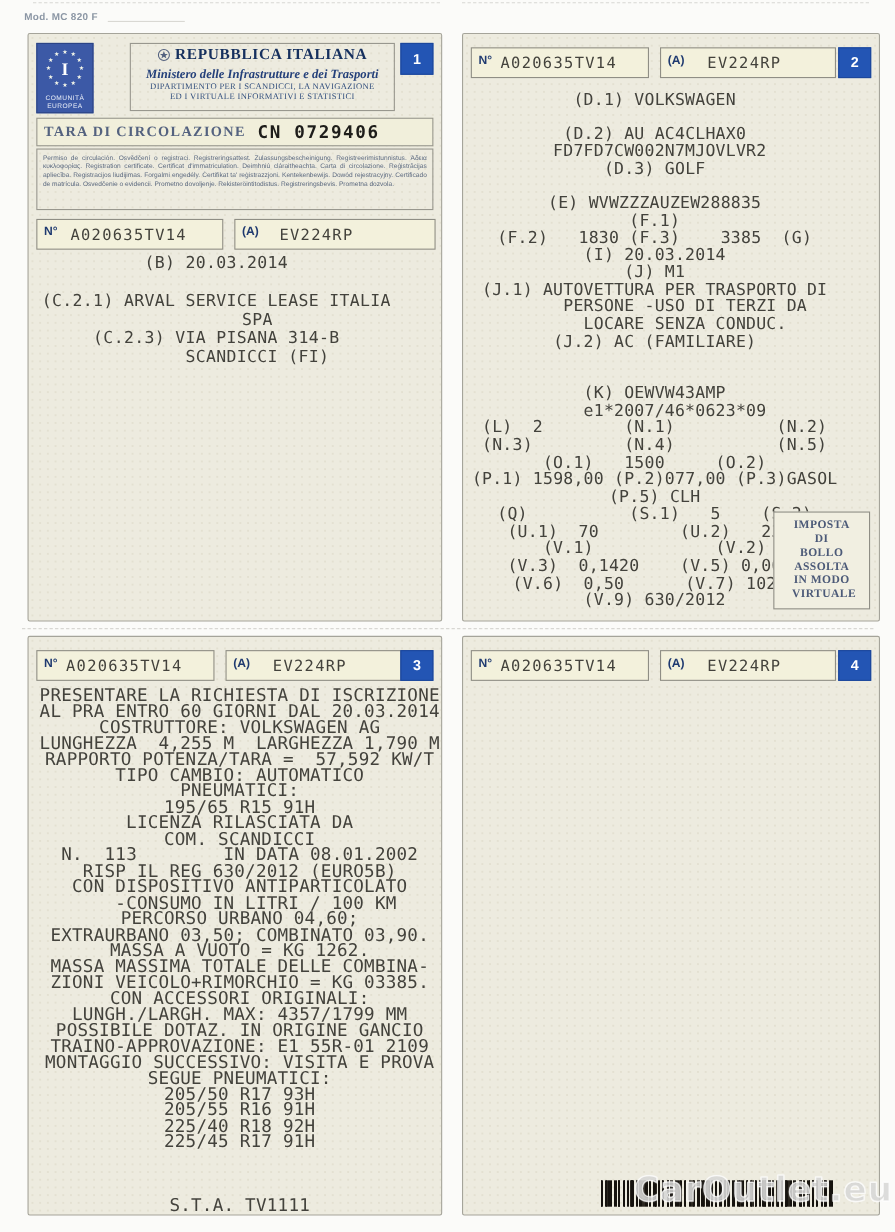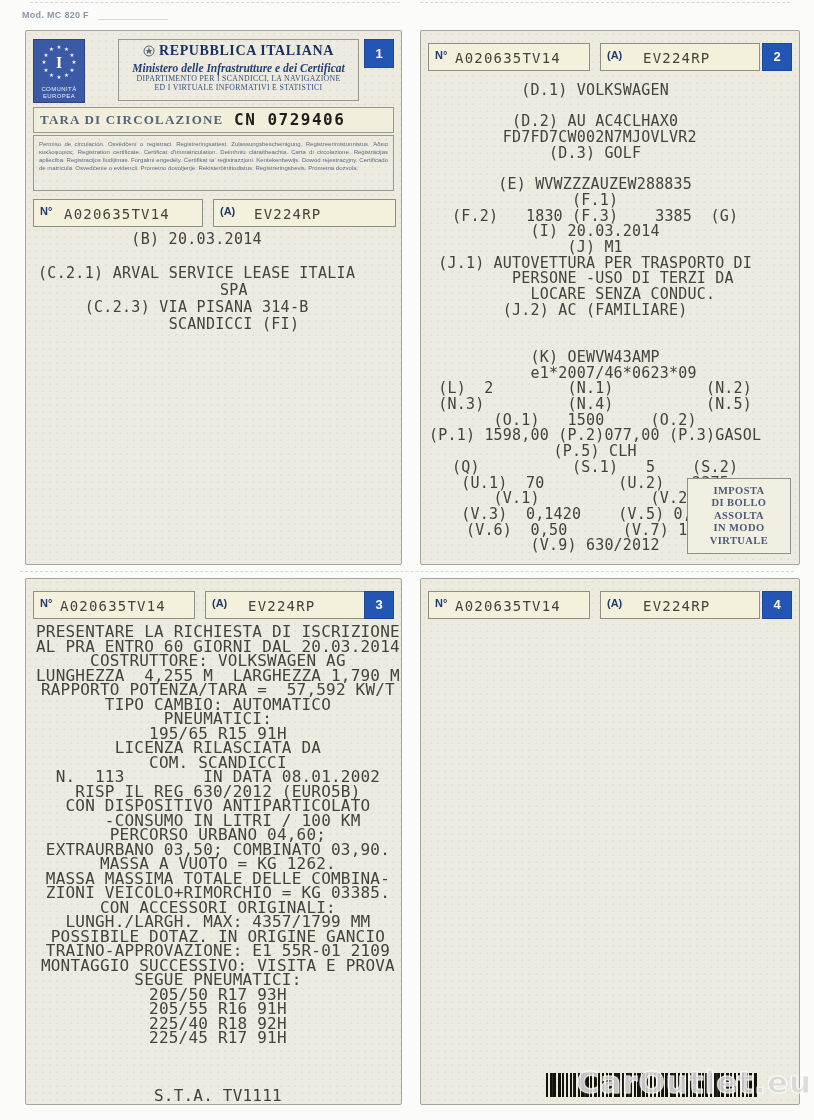--- a/index.html
+++ b/index.html
@@ -54,22 +54,22 @@
   .reg-row{position:absolute;left:7px;right:7px;height:28px;}
   .reg-box{position:absolute;top:0;height:28px;background:#f3f1dc;border:1px solid #8f8e85;box-sizing:border-box;}
   .reg-label{position:absolute;left:6px;top:5px;font-weight:bold;font-size:11px;color:#1f3a70;}
   .reg-value{position:absolute;top:6px;font-family:"DejaVu Sans Mono", monospace;font-size:14px;color:#43423c;letter-spacing:1.2px;}
 
   .body-text{position:absolute;margin:0;font-family:"DejaVu Sans Mono", monospace;color:#43423c;white-space:pre;text-align:center;}
   #panel1 .body-text{left:12px;top:200px;font-size:15px;line-height:17px;letter-spacing:.3px;}
   #panel2 .body-text{left:8px;top:52px;font-size:15px;line-height:15.7px;letter-spacing:.2px;}
   #panel3 .body-text{left:10px;top:46px;font-size:16px;line-height:14.5px;letter-spacing:.2px;}
 
-  .stamp{position:absolute;right:8px;bottom:10px;width:104px;border:1px solid #8f8e85;background:#f1efe1;
-    box-sizing:border-box;padding:6px 4px;font-family:"Liberation Serif", serif;font-weight:bold;
+  .stamp{position:absolute;right:8px;bottom:10px;width:88px;border:1px solid #8f8e85;background:#f1efe1;
+    box-sizing:border-box;padding:6px 16px;font-family:"Liberation Serif", serif;font-weight:bold;
     font-size:10.5px;line-height:12.5px;color:#4c5a78;text-align:center;white-space:pre-line;letter-spacing:.4px;}
 
   .barcode{position:absolute;left:125px;top:494px;width:212px;height:24px;
     background:
       repeating-linear-gradient(90deg,#15120e 0 2px,transparent 2px 4px),
       repeating-linear-gradient(90deg,#15120e 0 1px,transparent 1px 7px),
       repeating-linear-gradient(90deg,transparent 0 5px,#2a261f 5px 7px,transparent 7px 11px);}
 
   .watermark{position:absolute;right:2px;bottom:20px;font-family:"DejaVu Sans", sans-serif;
     font-weight:bold;font-size:31px;letter-spacing:1px;color:rgba(192,192,189,.55);
@@ -112,21 +112,21 @@
       </div>
       <div class="hdr-center">
         <div class="hdr-title">
           <span class="emblem">
             <svg width="12" height="12" viewBox="0 0 12 12">
                 <circle cx="6" cy="6" r="5" fill="none" stroke="#54627f" stroke-width="1"></circle>
                 <path d="M6 2.4 L7 5 L9.6 5 L7.5 6.6 L8.3 9.2 L6 7.6 L3.7 9.2 L4.5 6.6 L2.4 5 L5 5 Z" fill="#54627f"></path>
               </svg>
           </span><span>REPUBBLICA ITALIANA</span>
         </div>
-        <div class="hdr-ministry">Ministero delle Infrastrutture e dei Certificat</div>
+        <div class="hdr-ministry">Ministero delle Infrastrutture e dei Trasporti</div>
         <div class="hdr-dept">DIPARTIMENTO PER I SCANDICCI, LA NAVIGAZIONE</div>
         <div class="hdr-dept">ED I VIRTUALE INFORMATIVI E STATISTICI</div>
       </div>
       <div class="page-badge">1</div>
     </div>
 
     <div class="carta-row">
       <span class="carta-title">TARA DI CIRCOLAZIONE</span>
       <span class="carta-serial">CN 0729406</span>
     </div>

